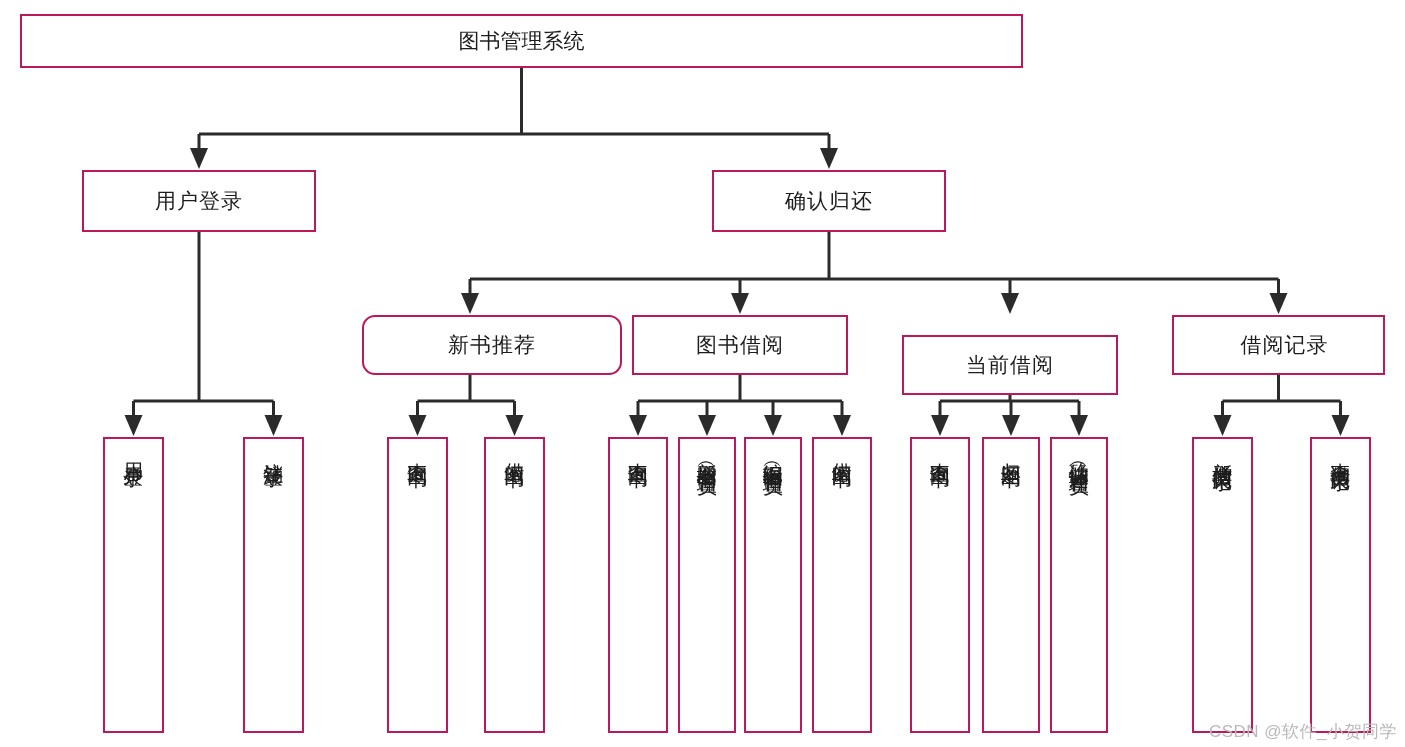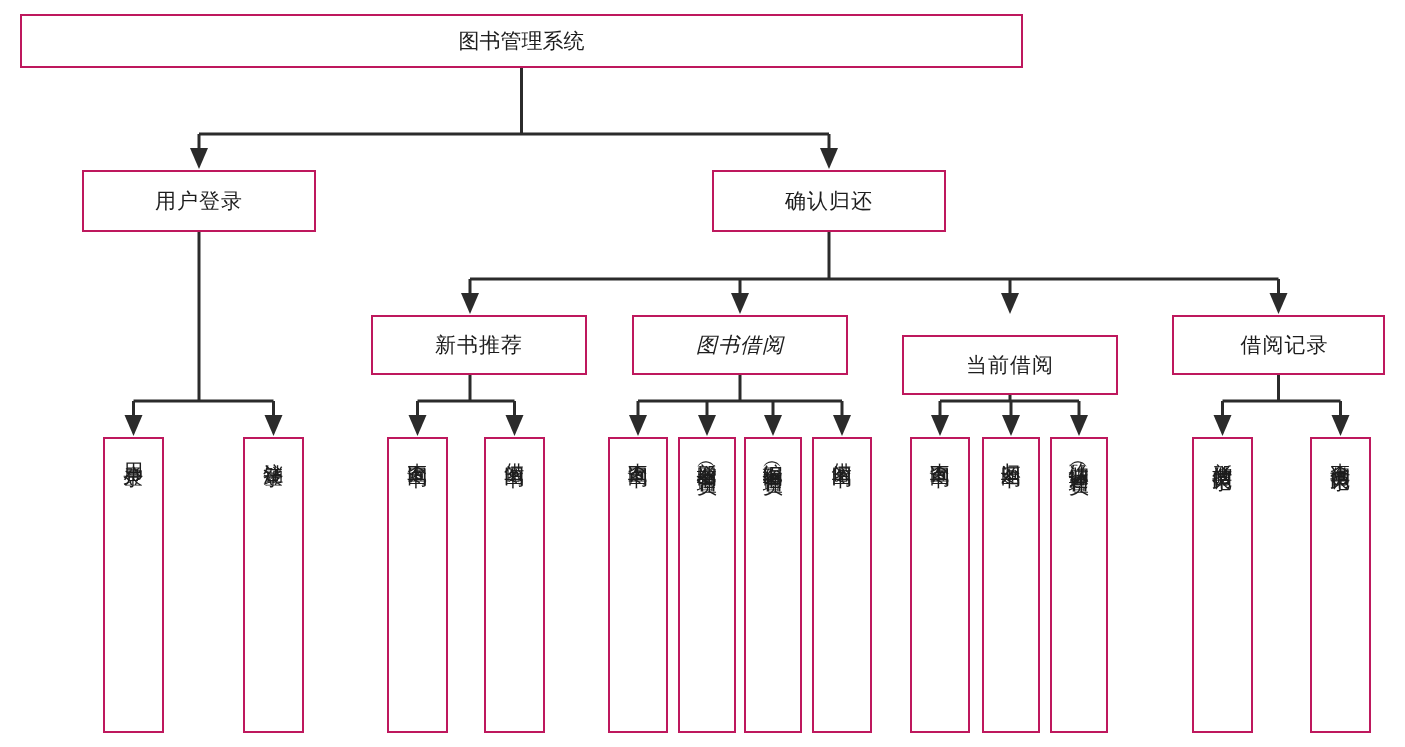--- a/index.html
+++ b/index.html
@@ -78,24 +78,24 @@
   <div id="node-layer">
       <div class="node root" style="left: 20px; top: 14px; width: 1003px; height: 54px;">
         <span>图书管理系统</span>
       </div>
       <div class="node h" style="left: 82px; top: 170px; width: 234px; height: 62px;">
         <span>用户登录</span>
       </div>
       <div class="node h" style="left: 712px; top: 170px; width: 234px; height: 62px;">
         <span>确认归还</span>
       </div>
-      <div class="node h" style="left: 371px; top: 315px; width: 216px; height: 60px;">
+      <div class="node h" style="left: 362px; top: 315px; width: 260px; height: 60px; border-radius: 13px;">
         <span>新书推荐</span>
       </div>
-      <div class="node h" style="left: 632px; top: 315px; width: 216px; height: 60px; font-style: italic;">
+      <div class="node h" style="left: 632px; top: 315px; width: 216px; height: 60px;">
         <span>图书借阅</span>
       </div>
       <div class="node h" style="left: 902px; top: 315px; width: 216px; height: 60px; margin-top: 20px;">
         <span>当前借阅</span>
       </div>
       <div class="node h" style="left: 1172px; top: 315px; width: 213px; height: 60px; padding-left: 12px;">
         <span>借阅记录</span>
       </div>
       <div class="node leaf" style="left: 103px; top: 437px; width: 61px; height: 296px;">
         <span class="vtext">用户登录</span>
@@ -130,13 +130,14 @@
       <div class="node leaf" style="left: 1050px; top: 437px; width: 58px; height: 296px;">
         <span class="vtext">确认归还（管理员）</span>
       </div>
       <div class="node leaf" style="left: 1192px; top: 437px; width: 61px; height: 296px;">
         <span class="vtext">新增借阅记录</span>
       </div>
       <div class="node leaf" style="left: 1310px; top: 437px; width: 61px; height: 296px;">
         <span class="vtext">查询借阅记录</span>
       </div>
     </div>
+  <div class="watermark">CSDN @软件_小贺同学</div>
 </div>
 
 </body></html>

